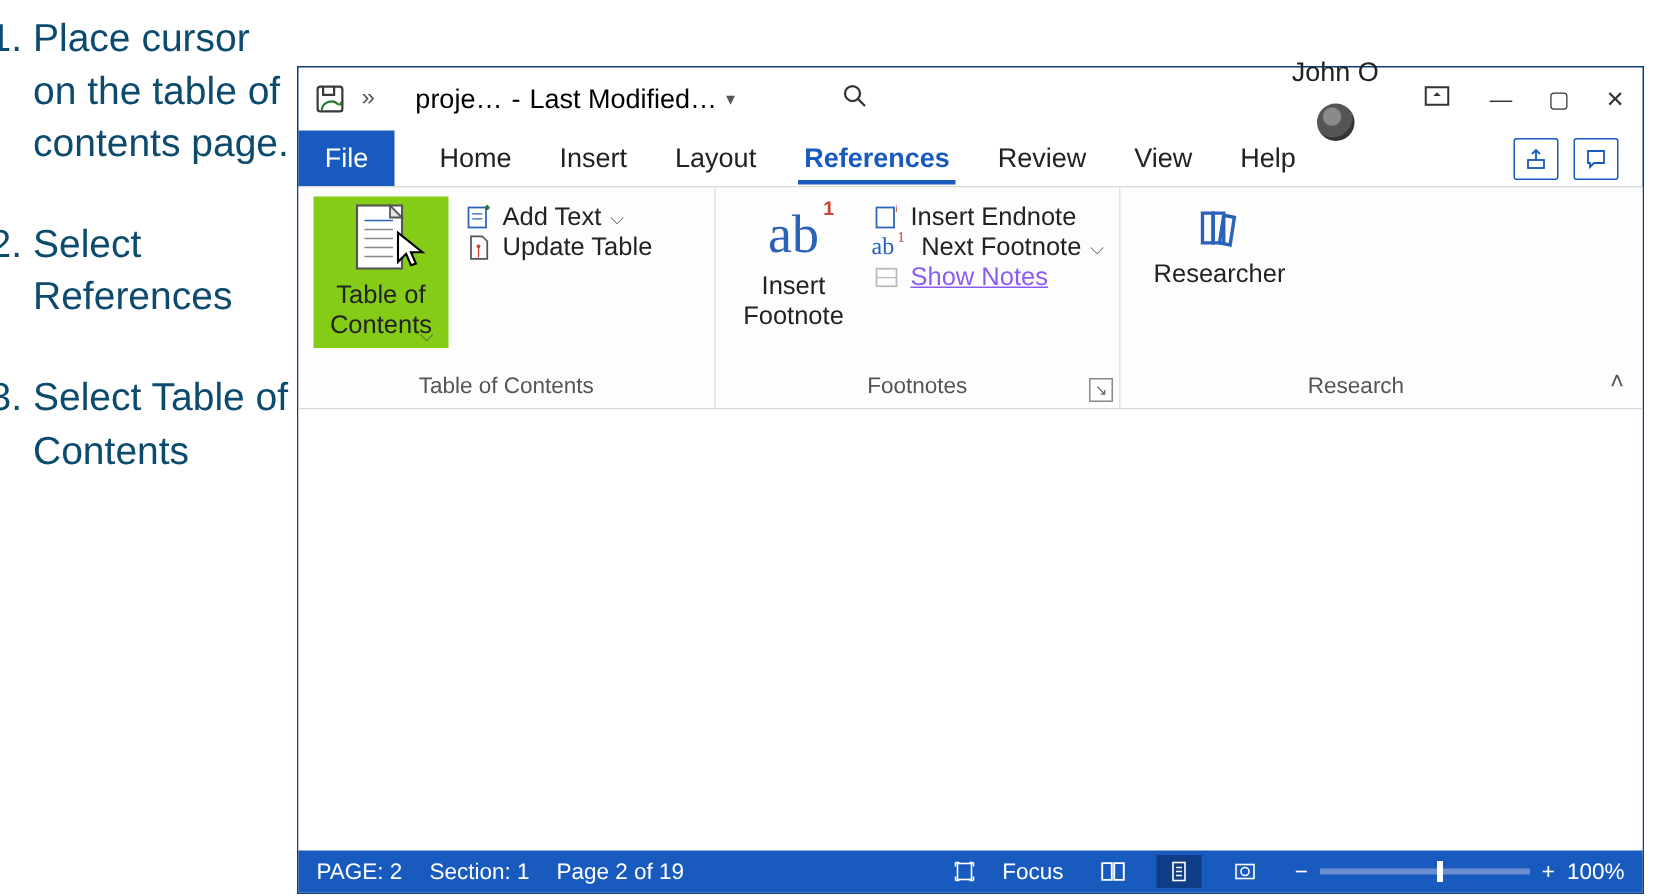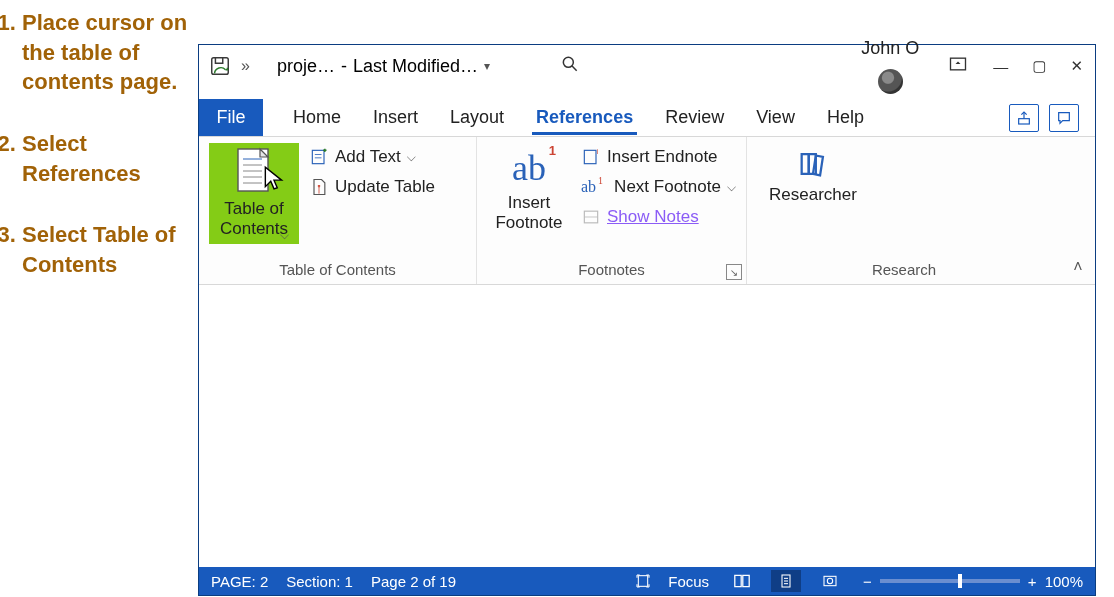--- a/index.html
+++ b/index.html
@@ -12,24 +12,23 @@
     position: relative;
     font-size: 18px;
     color: #000;
   }
   .instructions {
     position: absolute;
     left: 0;
     top: 0;
     width: 200px;
     padding: 8px 2px 0 2px;
-    font-size: 22px;
+    font-size: 26px;
     line-height: 1.35;
-    color: #a16207;
-    font-weight: bold;
+    color: #0c4a6e;
   }
   .instructions ol { margin: 0; padding-left: 20px; }
   .instructions li { margin-bottom: 32px; }
   .app {
     position: absolute;
     left: 198px;
     top: 44px;
     width: 898px;
     height: 552px;
     border: 1px solid #0b3d81;
@@ -58,21 +57,20 @@
   .win-btns { display:flex; align-items:center; gap:24px; margin-left:12px; padding-right:6px; }
   .win-btns span { font-family: "Segoe UI Symbol", sans-serif; font-size:15px; color:#333; }
   
   .tabs {
     height: 38px;
     display: flex;
     align-items: center;
     gap: 28px;
     padding: 0 16px 0 0;
     border-bottom: 1px solid #d8d8d8;
-    margin-top: 12px;
   }
   .file-tab {
     background: #185abd;
     color: #fff;
     height: 100%;
     display:flex; align-items:center; justify-content:center;
     width: 64px;
     font-size: 18px;
   }
   .tab { color:#222; font-size:18px; padding: 6px 2px; position:relative; }
@@ -103,21 +101,21 @@
   }
   .group-body { display:flex; align-items:flex-start; gap:10px; flex:1; }
   .group-label {
     text-align:center; font-size:15px; color:#555; padding-bottom:4px;
   }
   .big-btn {
     display:flex; flex-direction:column; align-items:center; justify-content:flex-start;
     width:90px; padding:4px 2px; text-align:center; gap:4px; font-size:17px; color:#222;
   }
   .big-btn.highlight { background:#84cc16; }
-  .small-list { display:flex; flex-direction:column; gap:10px; padding-top:4px; font-size:17px; color:#222; }
+  .small-list { display:flex; flex-direction:column; padding-top:4px; font-size:17px; color:#222; }
   .small-item { display:flex; align-items:center; gap:6px; white-space:nowrap; }
   .disabled { color:#8b5cf6;text-decoration:underline; }
   .launcher {
     position:absolute; right:4px; bottom:4px; width:16px; height:16px;
     border:1px solid #888; font-size:10px; color:#666;
     display:flex; align-items:center; justify-content:center;
   }
   .collapse-caret {
     width:34px; display:flex; align-items:flex-end; justify-content:center;
     padding-bottom:8px; color:#555; font-size:16px;

